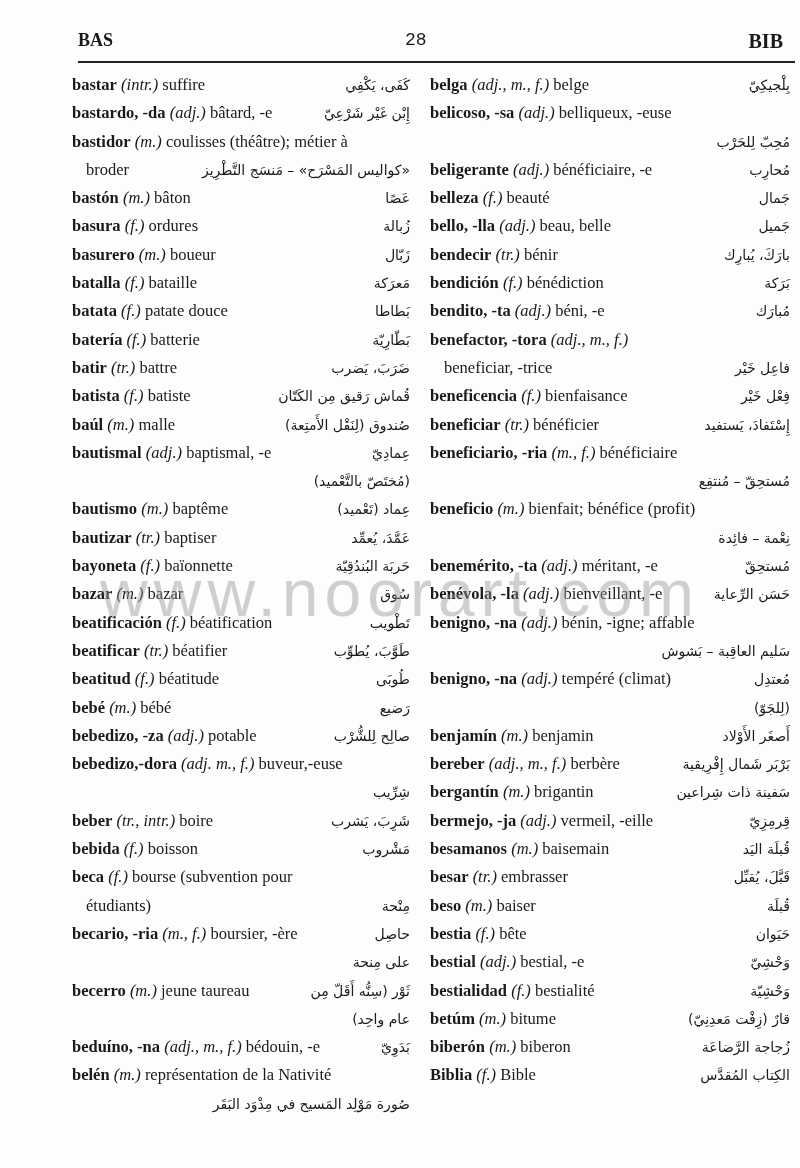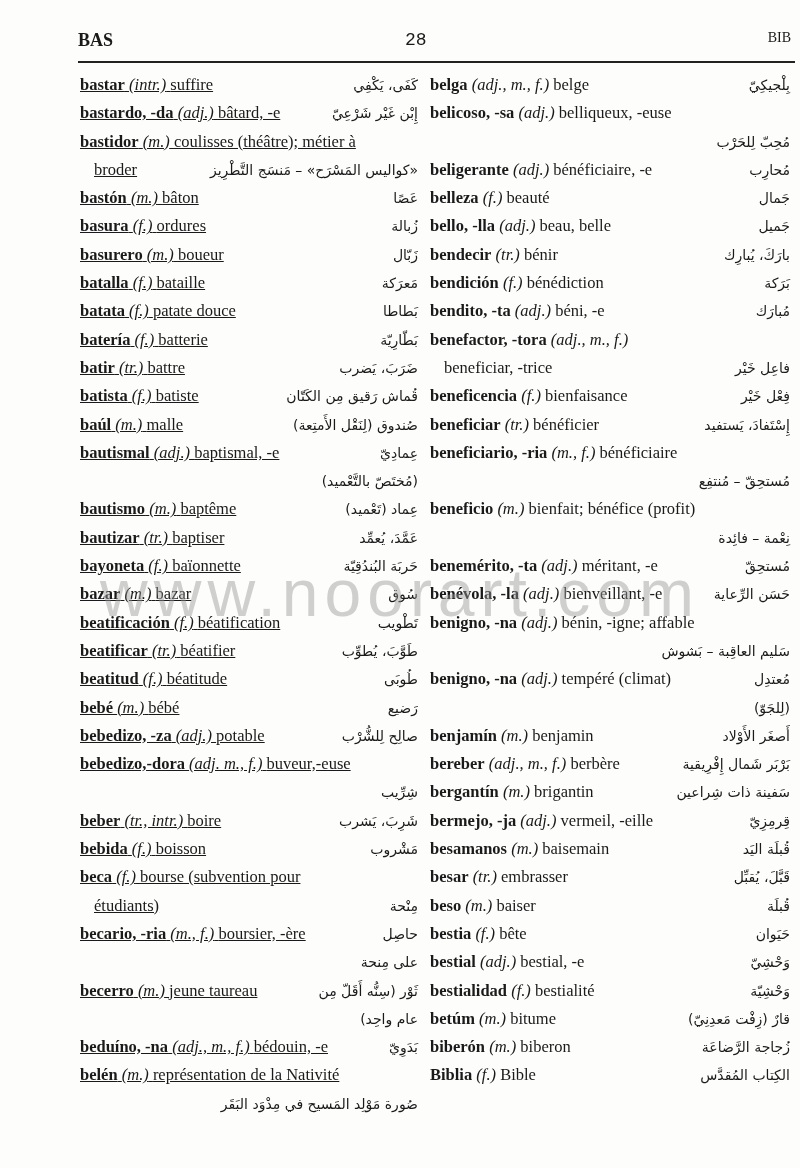--- a/index.html
+++ b/index.html
@@ -5,28 +5,28 @@
   html, body { margin:0; padding:0; }
   body {
     width:800px; height:1168px; background:#fdfdfb; position:relative; overflow:hidden;
     font-family:"Liberation Serif","DejaVu Serif",serif; color:#1a1a1a;
   }
   .header {
     position:absolute; left:78px; top:30px; width:717px; height:24px;
   }
   .hdr-left { position:absolute; left:0; top:0; font-weight:bold; font-size:18px; }
   .hdr-center { position:absolute; left:327px; top:0; font-size:18px;font-family:Liberation Mono, monospace; }
-  .hdr-right { position:absolute; right:4px; top:0; font-weight:normal; font-size:14px; }
+  .hdr-right { position:absolute; right:12px; top:0; font-weight:bold; font-size:20px; }
   .rule {
     position:absolute; left:78px; top:61px; width:717px; height:2px; background:#222;
   }
   .col {
     position:absolute; top:71px;
   }
-  .col-left { left:80px; width:338px;text-decoration:underline; }
+  .col-left { left:72px; width:338px; }
   .col-right { left:430px; width:360px; }
   .line {
     position:relative; height:28.3px; line-height:28.3px; font-size:16.5px; white-space:nowrap;
   }
   .hw { font-weight:bold; }
   .gr { font-style:italic; }
   .ar {
     position:absolute; right:0; top:0; direction:rtl;
     font-family:"DejaVu Sans",sans-serif; font-size:14px;
   }

